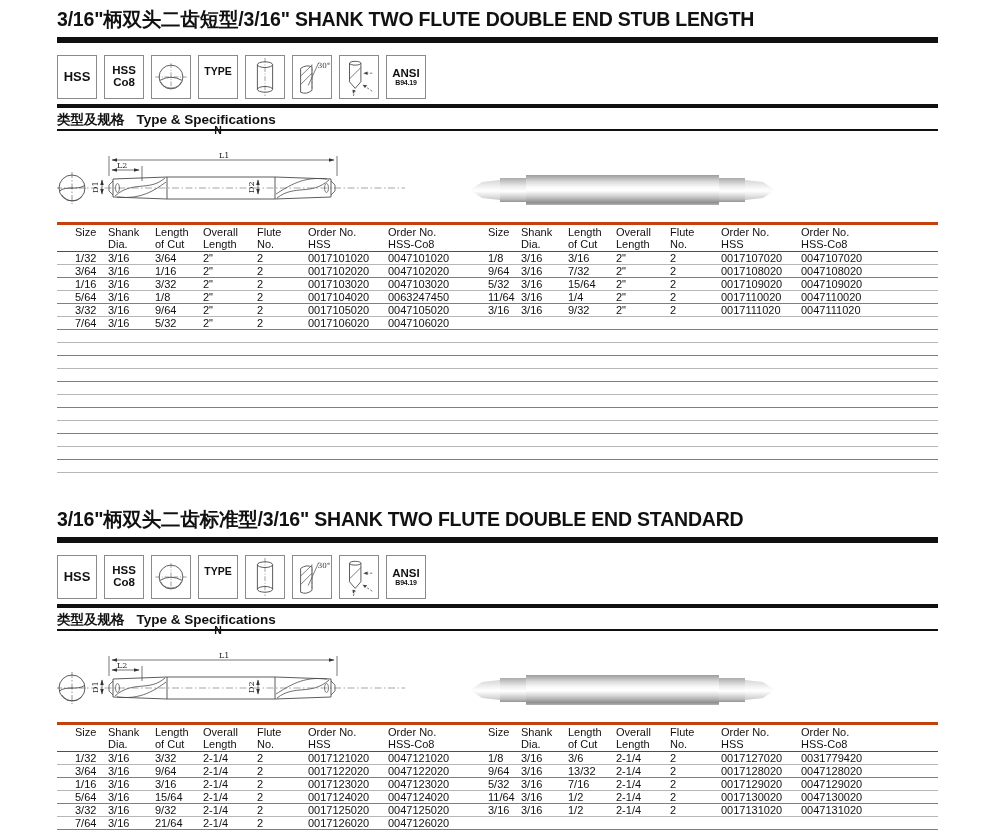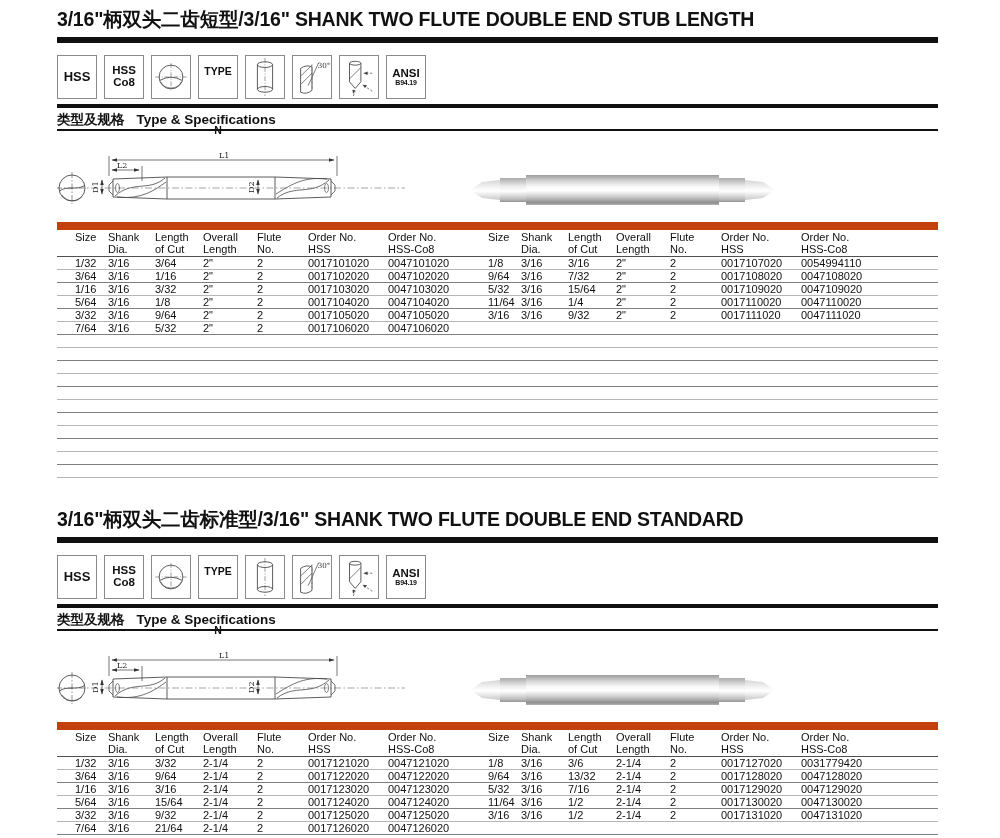--- a/index.html
+++ b/index.html
@@ -44,21 +44,21 @@
     background:linear-gradient(180deg,#d6d6d6,#f7f7f7 40%,#ffffff 55%,#c9c9c9);
     clip-path:polygon(0 50%,40% 10%,100% 0,100% 100%,40% 90%);}
   .p-tip.r{transform:scaleX(-1);}
   .p-neck{width:26px;height:24px;
     background:linear-gradient(180deg,#ababab,#ededed 35%,#ffffff 55%,#bdbdbd 88%,#949494);}
   .p-body{flex:1;height:30px;
     background:linear-gradient(180deg,#9c9c9c 0%,#dadada 22%,#fafafa 40%,#ffffff 52%,#d2d2d2 70%,#8f8f8f 92%,#b3b3b3 100%);}
 
   .spec-table{
     left:57px;top:222px;width:881px;border-collapse:collapse;table-layout:fixed;
-    border-top:8px solid #c2410c;font-size:11px;
+    border-top:3px solid #c2410c;font-size:11px;
   }
   .spec-table th{
     font-weight:normal;text-align:left;vertical-align:top;padding:2px 0 1px 0;
     line-height:11.5px;border-bottom:1px solid #4f4f4f;white-space:nowrap;
   }
   .spec-table td{
     padding:0;line-height:12px;white-space:nowrap;overflow:hidden;
   }
   .spec-table tbody tr{height:13px;}
   .spec-table tbody td{border-bottom:1px solid #b6b6b6;}
@@ -272,21 +272,21 @@
           <td>2"</td>
           <td>2</td>
           <td>0017101020</td>
           <td>0047101020</td>
           <td>1/8</td>
           <td>3/16</td>
           <td>3/16</td>
           <td>2"</td>
           <td>2</td>
           <td>0017107020</td>
-          <td>0054994110</td>
+          <td>0047107020</td>
         </tr>
         <tr>
           <td>3/64</td>
           <td>3/16</td>
           <td>1/16</td>
           <td>2"</td>
           <td>2</td>
           <td>0017102020</td>
           <td>0047102020</td>
           <td>9/64</td>
@@ -313,21 +313,21 @@
           <td>0017109020</td>
           <td>0047109020</td>
         </tr>
         <tr>
           <td>5/64</td>
           <td>3/16</td>
           <td>1/8</td>
           <td>2"</td>
           <td>2</td>
           <td>0017104020</td>
-          <td>0047104020</td>
+          <td>0063247450</td>
           <td>11/64</td>
           <td>3/16</td>
           <td>1/4</td>
           <td>2"</td>
           <td>2</td>
           <td>0017110020</td>
           <td>0047110020</td>
         </tr>
         <tr>
           <td>3/32</td>

